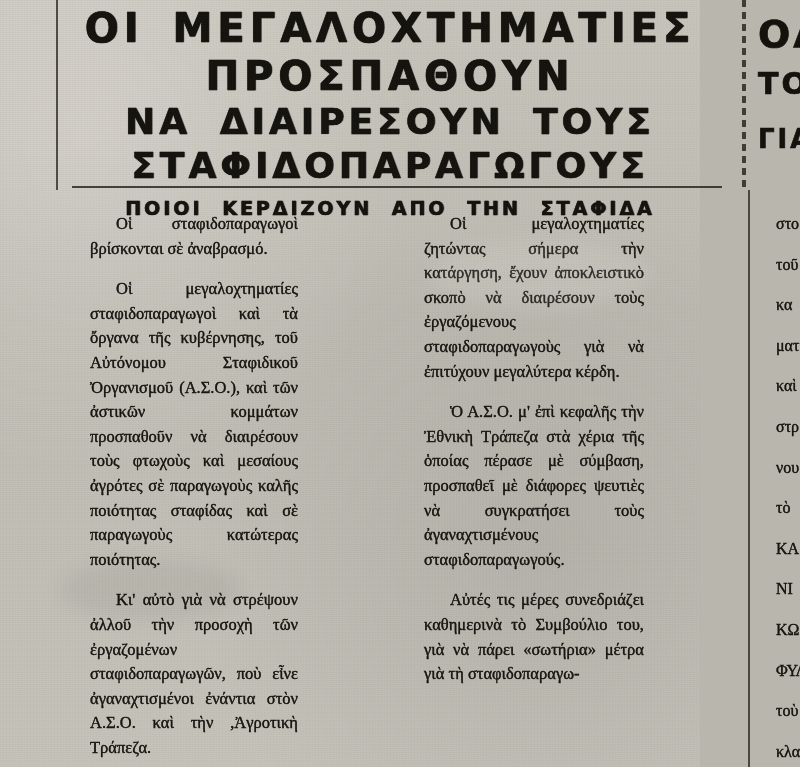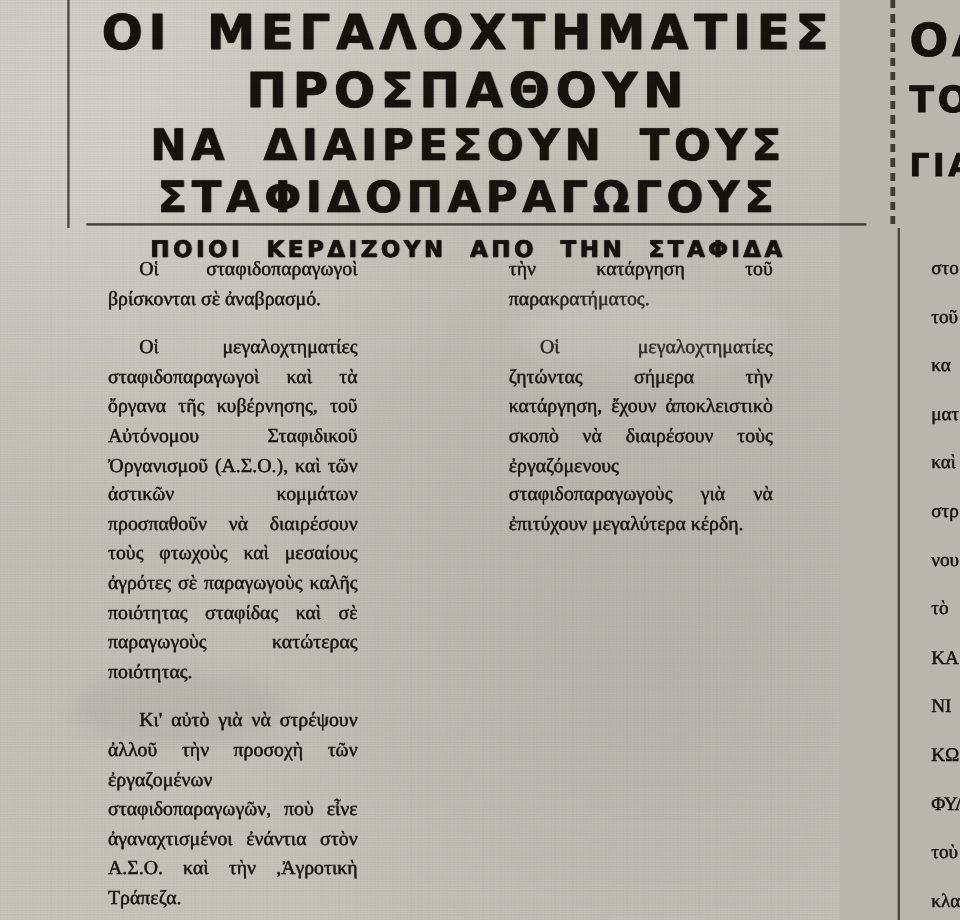--- a/index.html
+++ b/index.html
@@ -161,22 +161,23 @@
   <div class="vrule" style="left:56px; top:0px; height:190px;"></div>
 
   <div class="col" id="colA">
     <p class="ind">Οἱ σταφιδοπαραγωγοὶ βρίσκονται σὲ ἀναβρασμό.</p>
     <p class="ind">Οἱ μεγαλοχτηματίες σταφιδοπαραγωγοὶ καὶ τὰ ὄργανα τῆς κυβέρνησης, τοῦ Αὐτόνομου Σταφιδικοῦ Ὀργανισμοῦ (Α.Σ.Ο.), καὶ τῶν ἀστικῶν κομμάτων προσπαθοῦν νὰ διαιρέσουν τοὺς φτωχοὺς καὶ μεσαίους ἀγρότες σὲ παραγωγοὺς καλῆς ποιότητας σταφίδας καὶ σὲ παραγωγοὺς κατώτερας ποιότητας.</p>
     <p class="ind">Κι' αὐτὸ γιὰ νὰ στρέψουν ἀλλοῦ τὴν προσοχὴ τῶν ἐργαζομένων σταφιδοπαραγωγῶν, ποὺ εἶνε ἀγαναχτισμένοι ἐνάντια στὸν Α.Σ.Ο. καὶ τὴν ,Ἀγροτικὴ Τράπεζα.</p>
     <p class="ind">Οἱ μεγαλοχτηματίες τῆς Κορινθίας, Αἰγιαλείας, παραγωγοὶ πρώτης ποιότητας στα-</p>
   </div>
 
   <div class="col" id="colB">
-    <p>τὴν κατάργηση τοῦ παρακρατήματος.</p>
     <p class="ind">Οἱ μεγαλοχτηματίες ζητώντας σήμερα τὴν κατάργηση, ἔχουν ἀποκλειστικὸ σκοπὸ νὰ διαιρέσουν τοὺς ἐργαζόμενους σταφιδοπαραγωγοὺς γιὰ νὰ ἐπιτύχουν μεγαλύτερα κέρδη.</p>
+    <p class="ind">Ὁ Α.Σ.Ο. μ' ἐπὶ κεφαλῆς τὴν Ἐθνικὴ Τράπεζα στὰ χέρια τῆς ὁποίας πέρασε μὲ σύμβαση, προσπαθεῖ μὲ διάφορες ψευτιὲς νὰ συγκρατήσει τοὺς ἀγαναχτισμένους σταφιδοπαραγωγούς.</p>
+    <p class="ind">Αὐτές τις μέρες συνεδριάζει καθημερινὰ τὸ Συμβούλιο του, γιὰ νὰ πάρει «σωτήρια» μέτρα γιὰ τὴ σταφιδοπαραγω-</p>
   </div>
 
   <div class="col" id="colC">
     <p>στο</p>
     <p>τοῦ</p>
     <p>κα</p>
     <p>ματ</p>
     <p>καὶ</p>
     <p>στρ</p>
     <p>νου</p>

